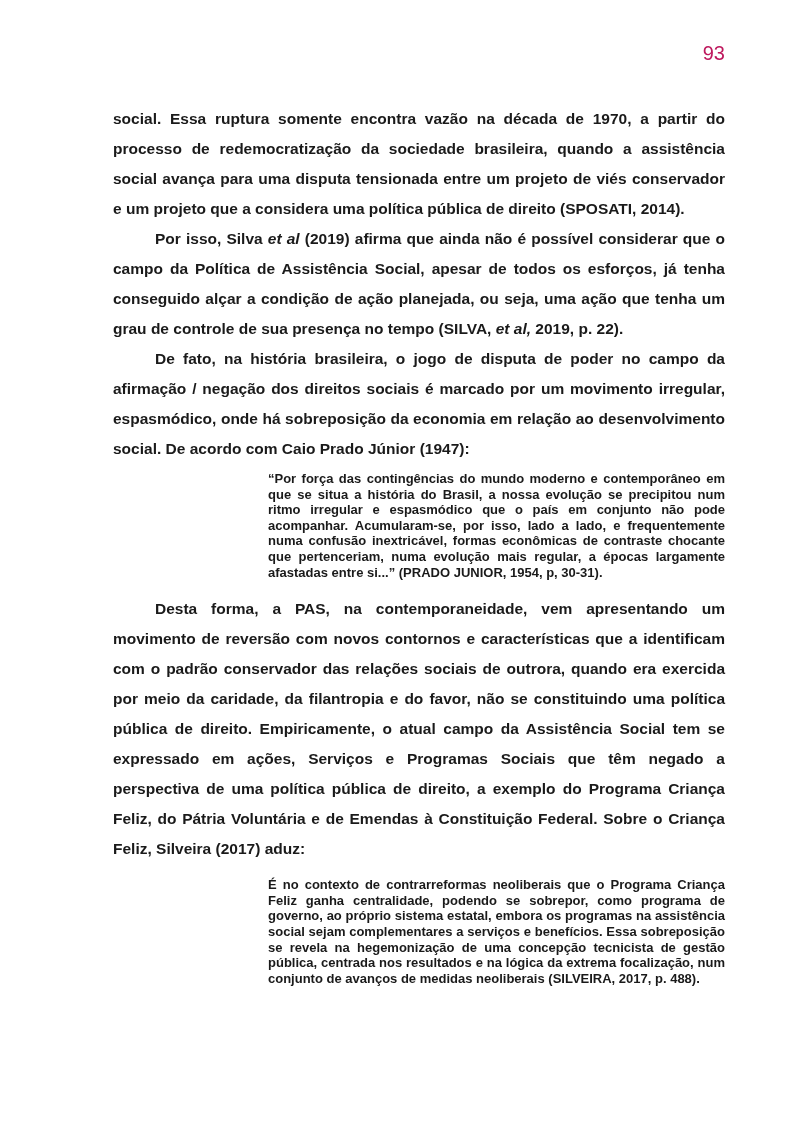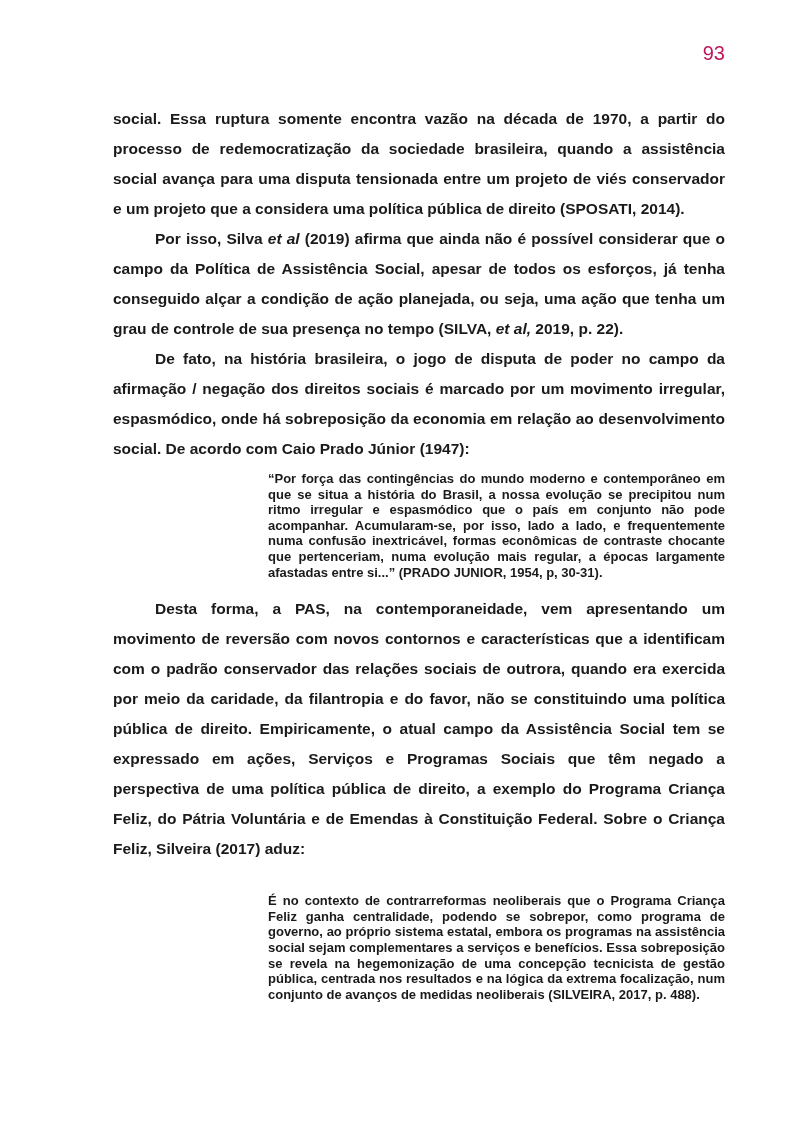--- a/index.html
+++ b/index.html
@@ -42,21 +42,21 @@
   }
   blockquote.quote {
     margin: 7px 0 14px 155px;
     padding: 0;
     font-size: 13px;
     line-height: 15.6px;
     text-align: justify;
     text-justify: inter-word;
   }
   blockquote.quote.q2 {
-    margin-top: 29px;
+    margin-top: 13px;
   }
   .it {
     font-style: italic;
   }
 </style>
 </head>
 <body>
 
 <div class="page">
 

